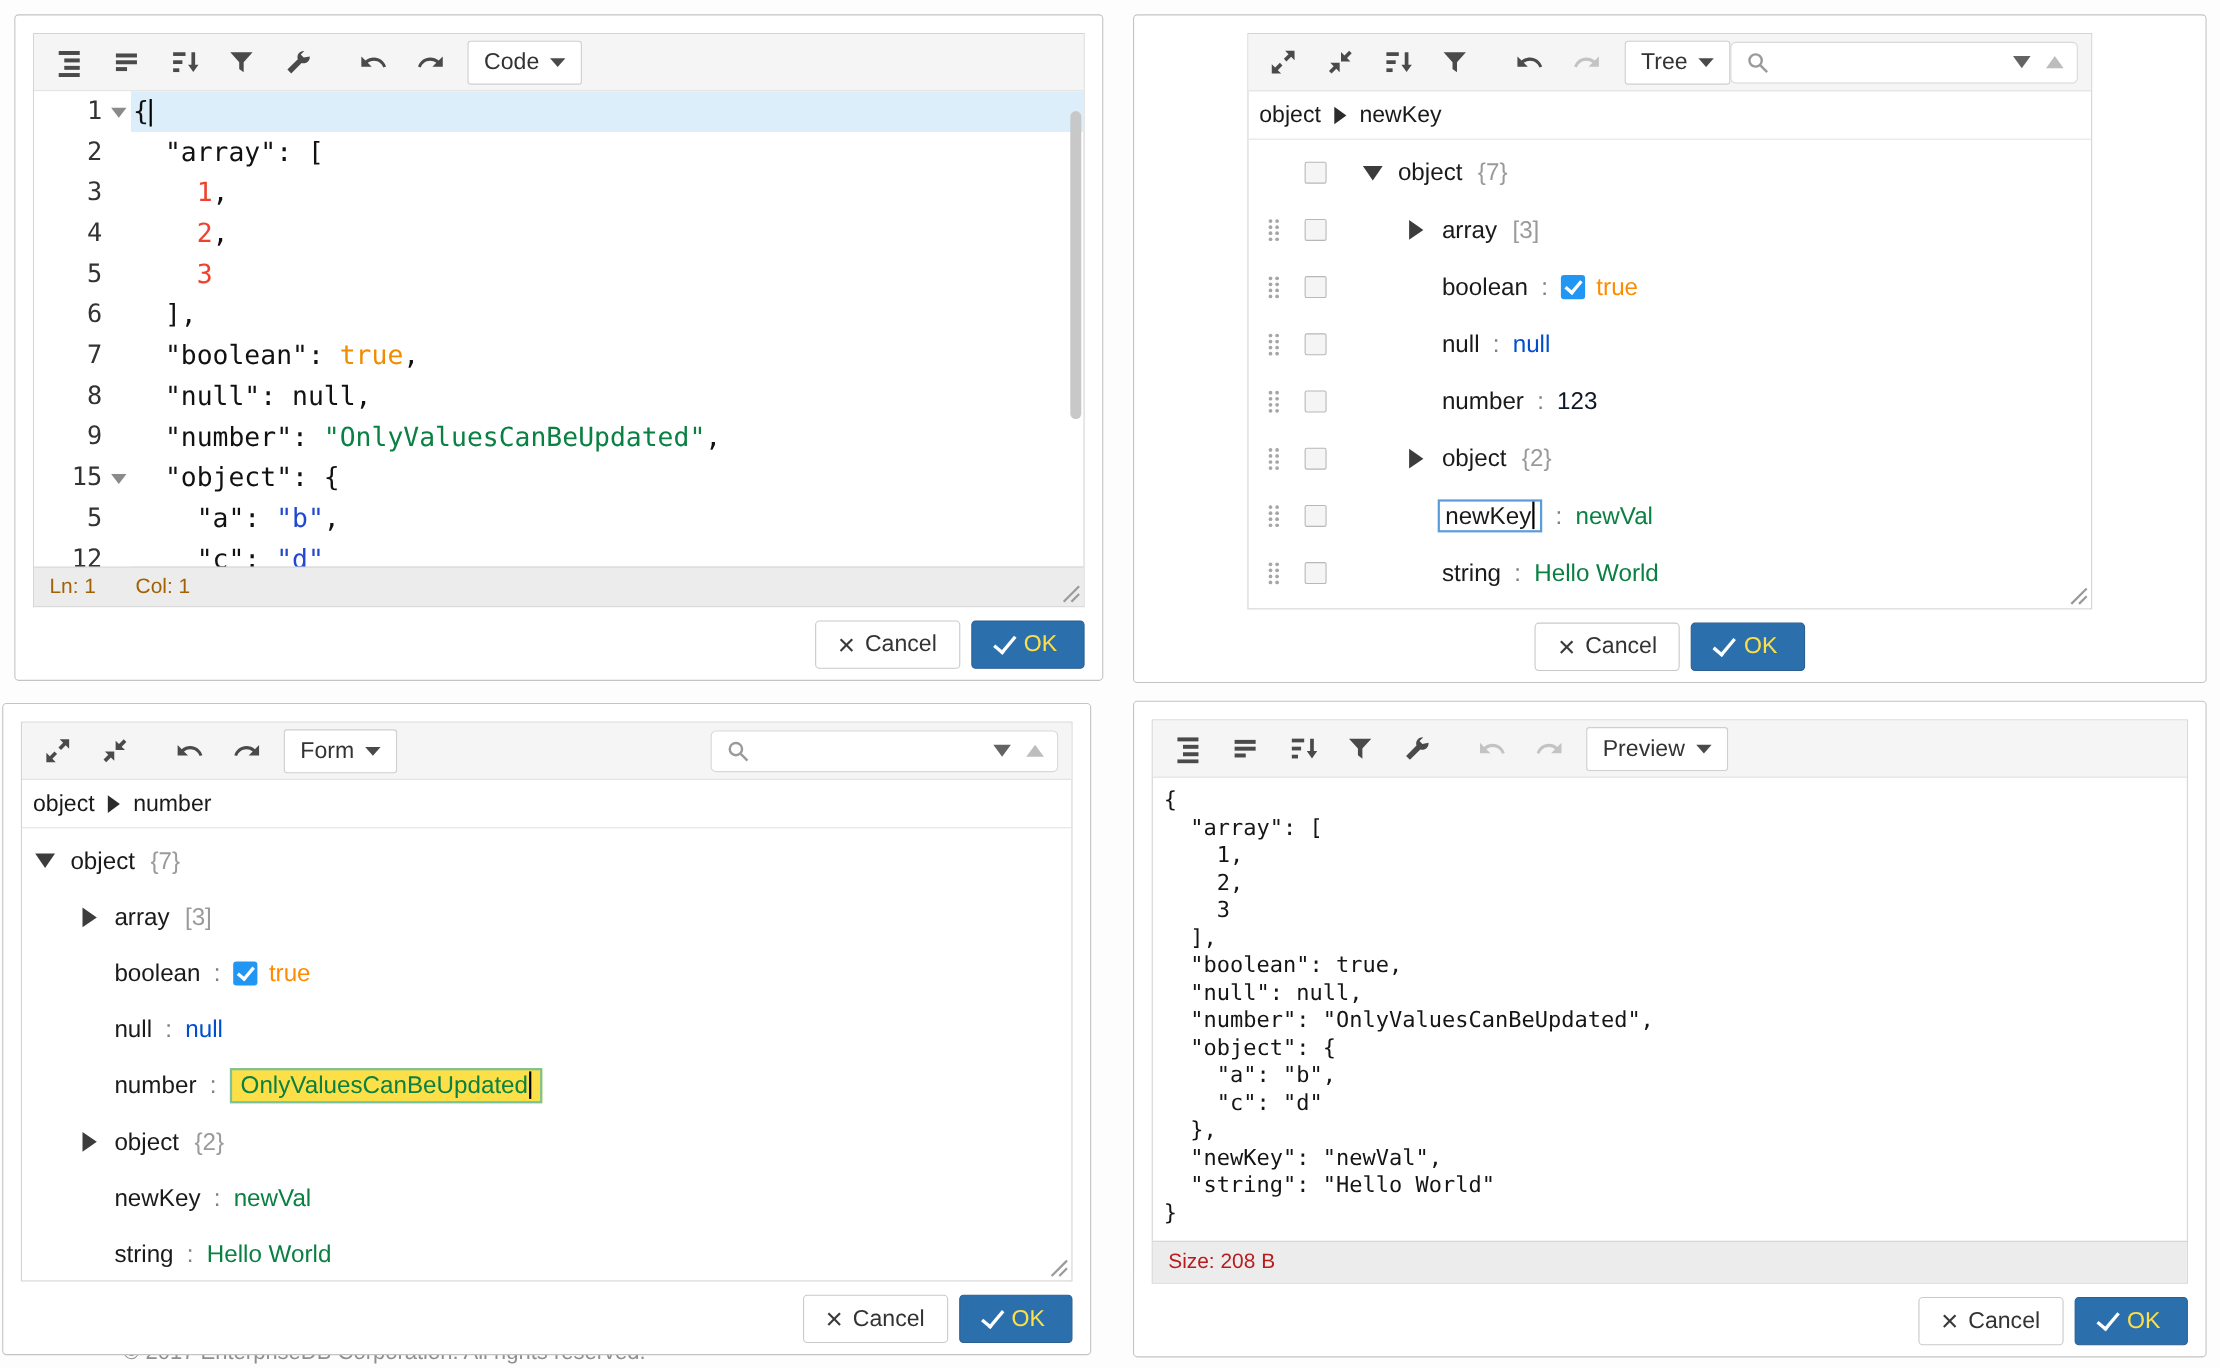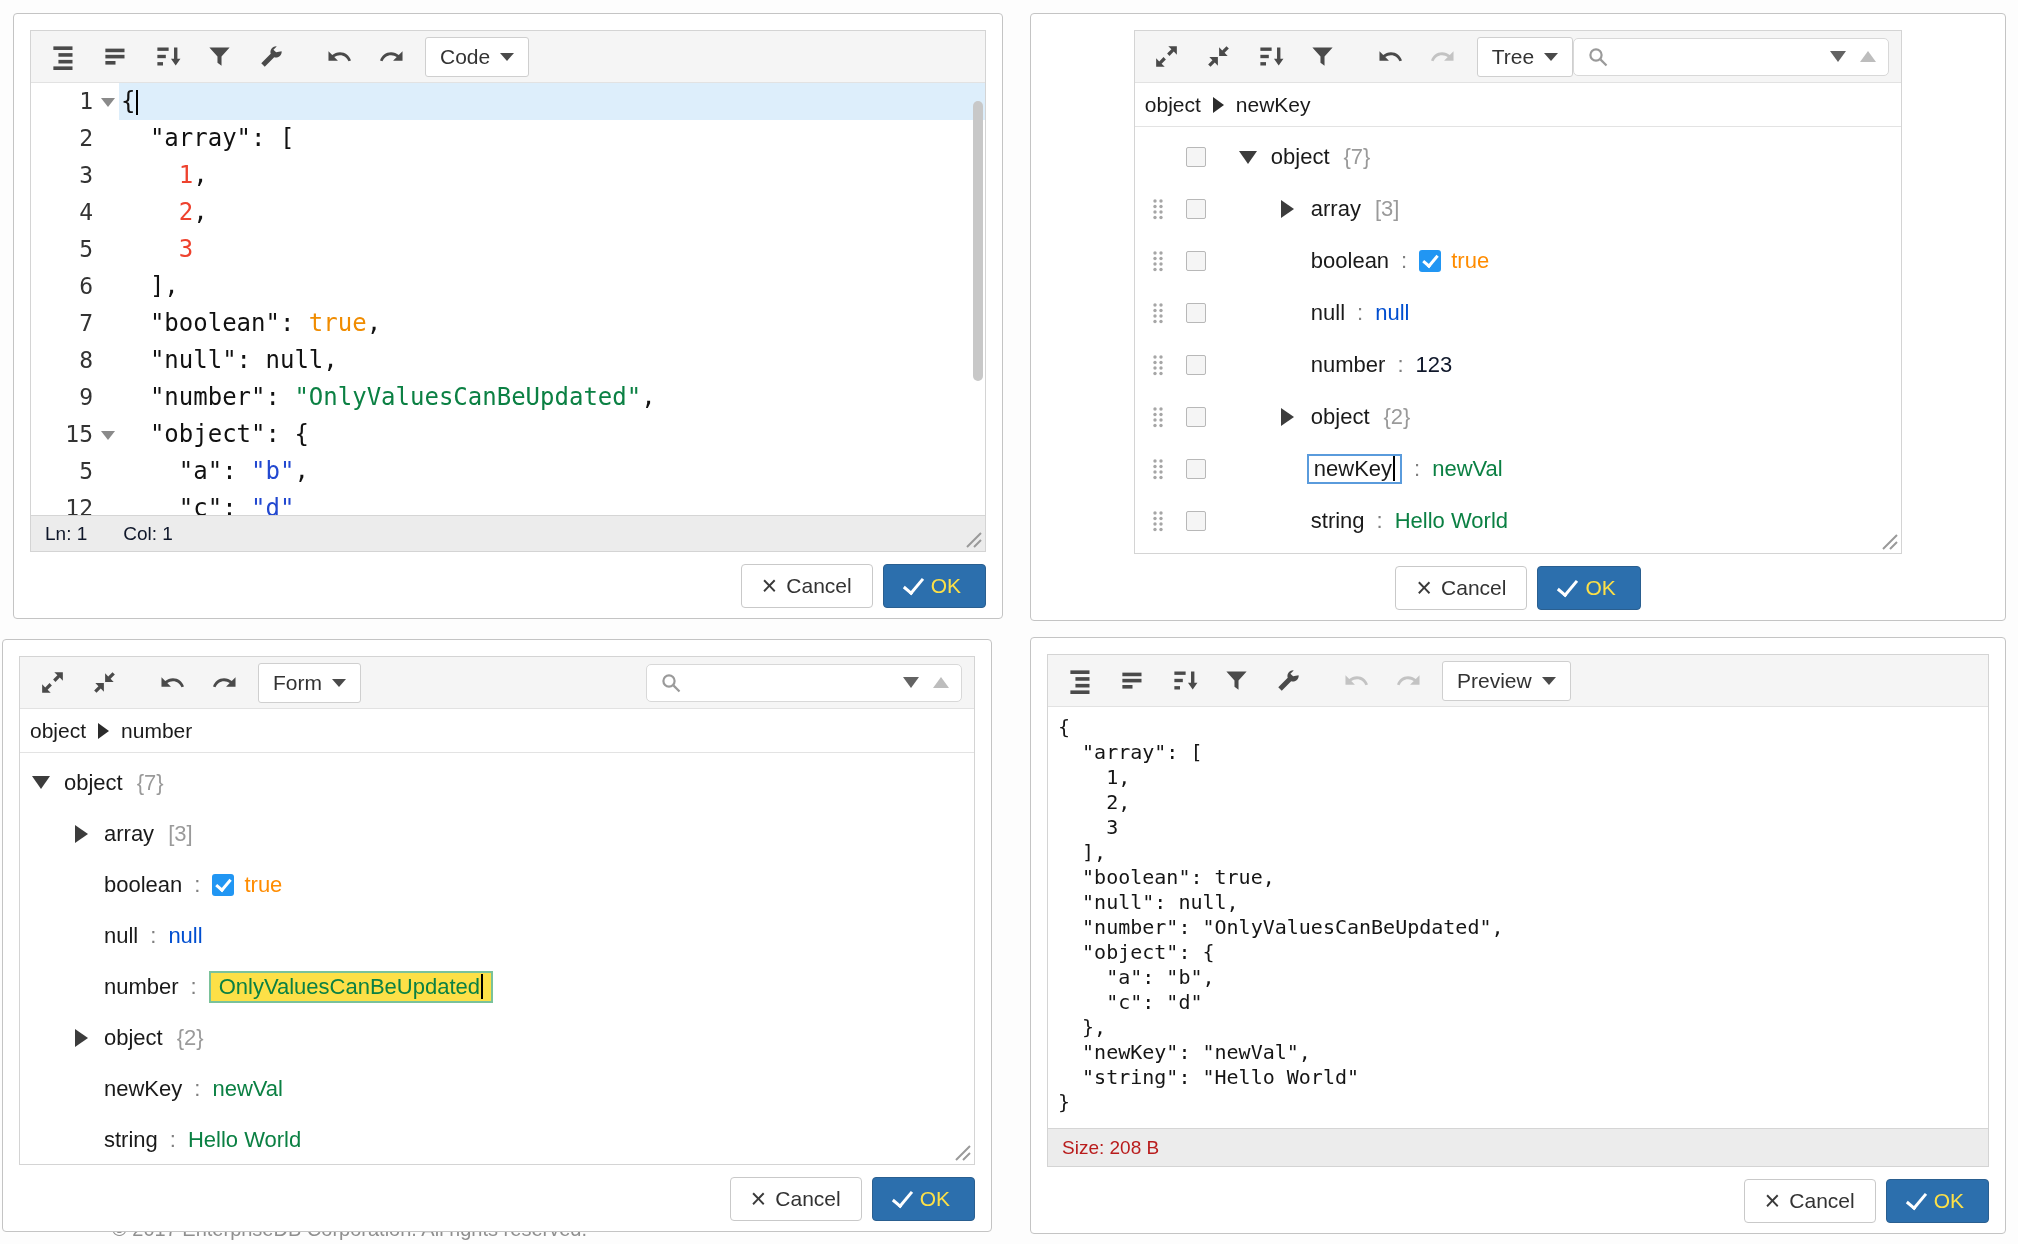--- a/index.html
+++ b/index.html
@@ -96,21 +96,21 @@
   .tok-v{color:#2248d0}
   .vscroll{position:absolute;right:0;top:0;width:14px;height:100%;}
   .vthumb{position:absolute;right:2px;top:18px;width:10px;height:280px;background:#c8c8c8;border-radius:6px}
 
   
   .preview-pre{flex:1;min-height:0;overflow:hidden;padding:8px 10px;color:#151515;
     font-family:"DejaVu Sans Mono","Liberation Mono",monospace;font-size:20px;line-height:25px}
 
   
   .statusbar{height:36px;flex:none;background:#ececec;border-top:1px solid #d5d5d5;
-    display:flex;align-items:center;padding-left:14px;gap:36px;font-size:19px;color:#0f172a}
+    display:flex;align-items:center;padding-left:14px;gap:36px;font-size:19px;color:#a16207}
   .statusbar.size{height:38px;color:#b91c1c}
 
   .grip{position:absolute;right:2px;bottom:2px;width:20px;height:20px;cursor:nwse-resize;z-index:3}
   .grip svg{width:20px;height:20px}
 
   
   .btn-row{flex:none;display:flex;justify-content:flex-end;gap:10px;margin-top:12px}
   .btn{height:44px;border-radius:4px;font-size:21px;display:flex;align-items:center;cursor:pointer;
     font-family:inherit}
   .btn-cancel{background:#fff;border:1px solid #c9c9c9;color:#333;padding:0 20px}

